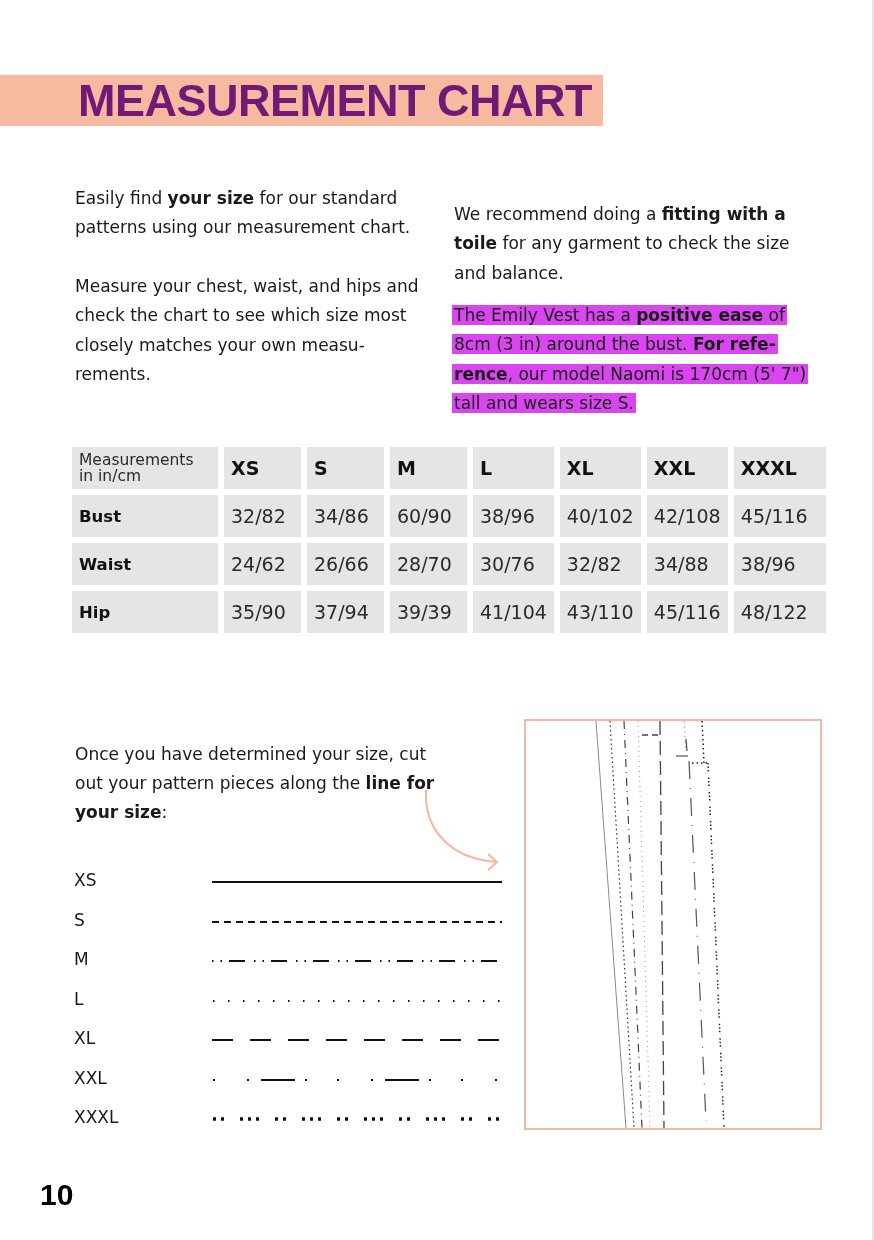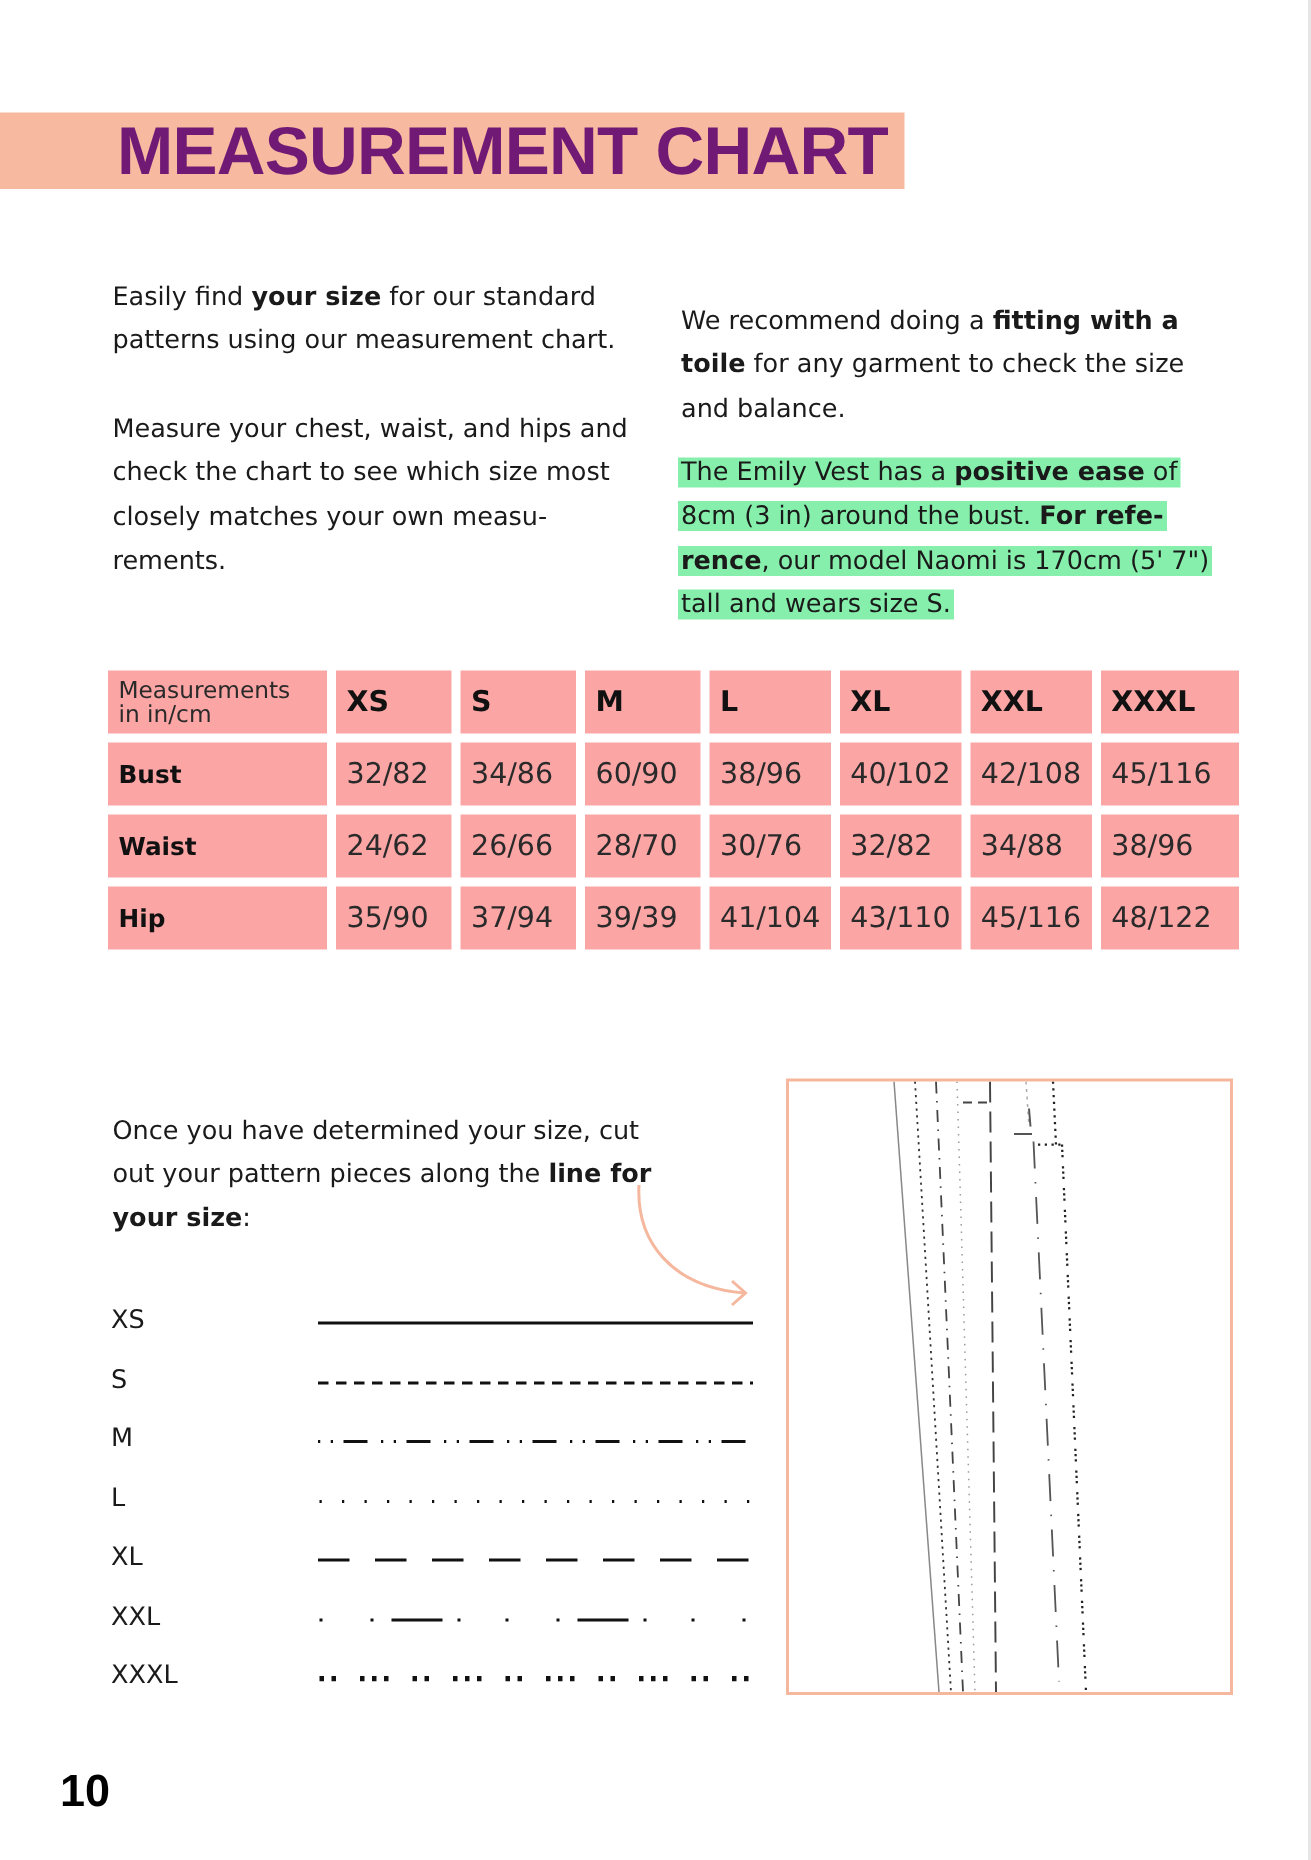--- a/index.html
+++ b/index.html
@@ -4,27 +4,27 @@
 <style>
   html, body { margin:0; padding:0; }
   body { width:874px; height:1240px; background:#ffffff; position:relative; overflow:hidden;
          font-family:"DejaVu Sans", sans-serif; color:#1a1a1a; }
   .right-edge { position:absolute; right:0; top:0; width:2px; height:1240px; background:#e6e6e6; }
   .title-bar { position:absolute; left:0; top:75px; width:603px; height:51px; background:#f7b9a0; }
   .title-text { position:absolute; left:78px; top:76px; font-family:"Liberation Sans", sans-serif;
                 font-weight:bold; font-size:45px; color:#701a75; letter-spacing:-0.5px; line-height:50px; white-space:nowrap; }
   .para { position:absolute; font-size:17px; line-height:29.3px; color:#1a1a1a; }
   .para b { font-weight:bold; }
-  .hl { background:#86efac; box-decoration-break:clone; -webkit-box-decoration-break:clone; padding:0 2px; }
+  .hl { background:#d946ef; box-decoration-break:clone; -webkit-box-decoration-break:clone; padding:0 2px; }
   .p1 { left:75px; top:184px; width:360px; }
   .p2 { left:75px; top:272px; width:360px; }
   .p3 { left:454px; top:200px; width:360px; }
   .p4 { left:452px; top:301px; width:360px; }
   table.chart { position:absolute; left:72px; top:447px; border-collapse:separate; border-spacing:6px 6px; margin:-6px; }
-  table.chart td { background:#fca5a5; height:42px; padding:0 7px; font-size:19px; color:#2a2a2a; vertical-align:middle; white-space:nowrap; }
+  table.chart td { background:#e5e5e5; height:42px; padding:0 7px; font-size:19px; color:#2a2a2a; vertical-align:middle; white-space:nowrap; }
   table.chart td.hdr { font-weight:bold; font-size:19px; color:#111; }
   table.chart td.rowlbl { font-weight:bold; font-size:16.5px; color:#111; }
   table.chart td.corner { font-size:15.5px; line-height:16px; color:#2a2a2a; }
   .p5 { left:75px; top:740px; width:360px; font-size:17px; line-height:29px; }
   .legend { position:absolute; left:74px; top:866px; width:380px; }
   .legend-row { position:relative; height:39.5px; }
   .legend-label { position:absolute; left:0; top:4px; font-size:17px; color:#1a1a1a; }
   .legend-line { position:absolute; left:138px; top:10px; width:290px; height:12px; }
   .diagram { position:absolute; left:524px; top:719px; width:298px; height:411px; border:2px solid #f5b79d; box-sizing:border-box; background:#fff; }
   .arrow { position:absolute; left:418px; top:788px; width:90px; height:90px; }

